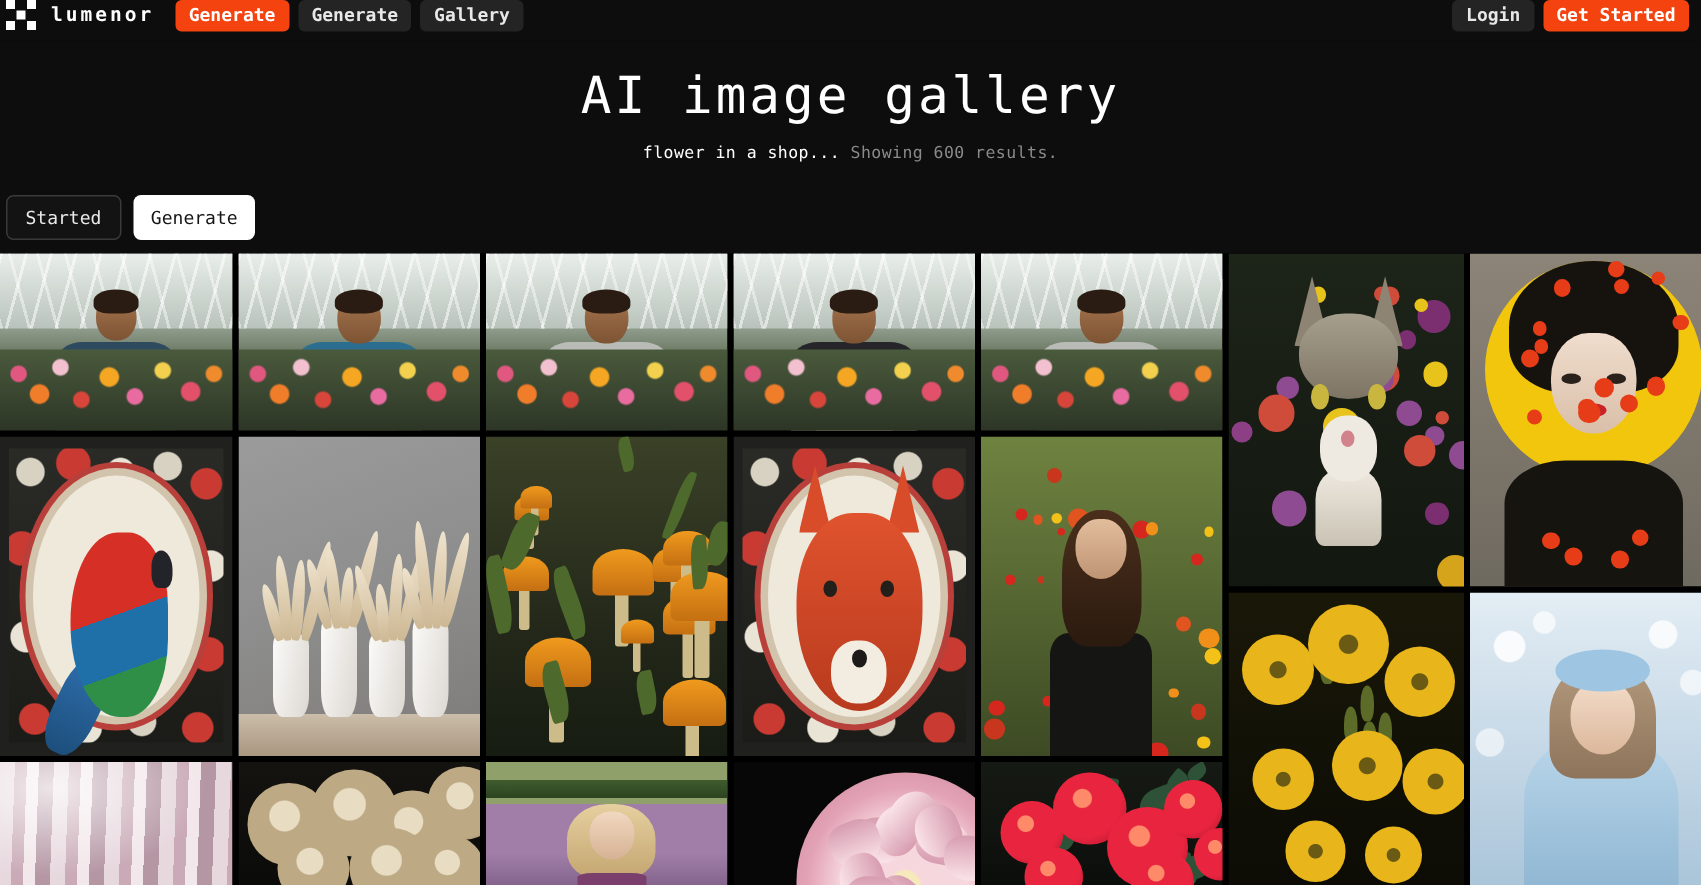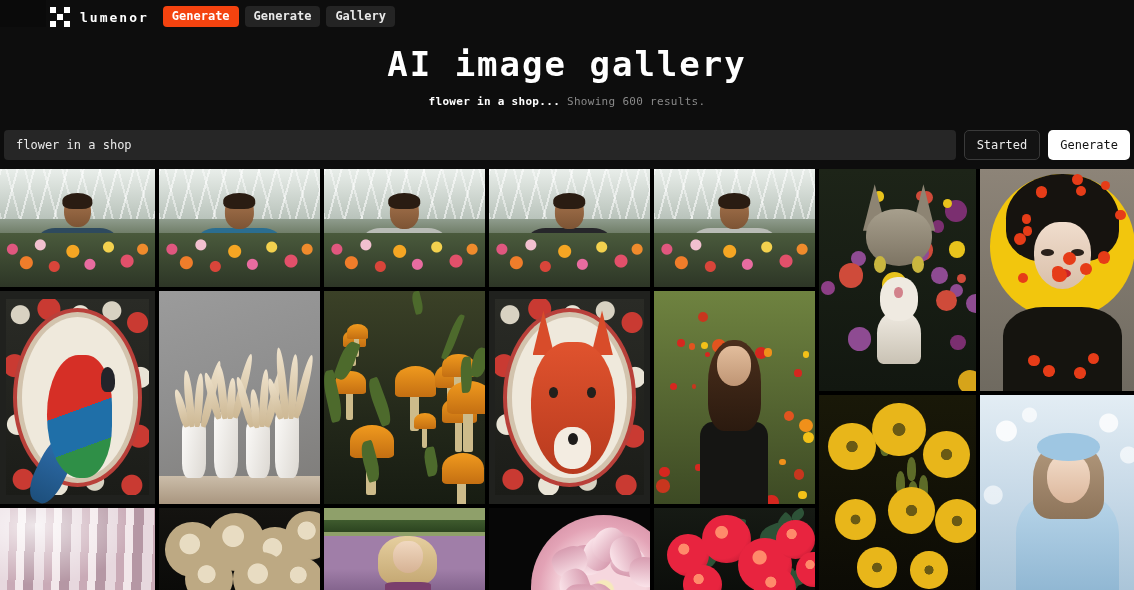--- a/index.html
+++ b/index.html
@@ -8,24 +8,23 @@
     background: #0a0a0a;
     overflow: hidden;
     font-family: "DejaVu Sans Mono", "Liberation Mono", monospace;
   }
 
   
   .topbar {
     height: 27px;
     background: #0d0d0d;
     display: flex;
-    align-items: flex-end;
+    align-items: flex-start;
     padding: 0 4px 0 0;
     position: relative;
-    margin-left: 46px;
   }
   .brand-zone { display: flex; align-items: center; gap: 10px; padding-left: 4px; }
   .logo {
     width: 20px; height: 20px;
     display: grid;
     grid-template-columns: repeat(3, 1fr);
     grid-template-rows: repeat(3, 1fr);
     gap: 1px;
     flex: none;
   }
@@ -71,30 +70,30 @@
 
   
   .hero {
     background: #0d0d0d;
     text-align: center;
     padding: 18px 0 16px;
   }
   .hero h1 {
     color: #ffffff;
     font-size: 34px;
-    font-weight: 700;
+    font-weight: 400;
     letter-spacing: 2px;
     line-height: 1.15;
   }
   .hero .sub {
     margin-top: 11px;
     font-size: 11px;
     letter-spacing: 0.3px;
   }
-  .sub .q { color: #ffffff; font-weight: 700; }
+  .sub .q { color: #ffffff; font-weight: 400; }
   .sub .res { color: #8a8a8a; }
 
   
   .searchbar {
     background: #0d0d0d;
     display: flex;
     align-items: center;
     gap: 8px;
     padding: 6px 4px 9px;
   }
@@ -384,32 +383,35 @@
         <i></i>
         <i class="on"></i>
     </span>
     <span class="brand-name">lumenor</span>
   </div>
   <nav class="nav">
     <button class="nav-btn active">Generate</button>
     <button class="nav-btn">Generate</button>
     <button class="nav-btn">Gallery</button>
   </nav>
+  <div class="topbar-right">
+    <button class="auth-btn">Login</button>
+    <button class="auth-btn primary">Get Started</button>
+  </div>
 </div>
 
 <div class="hero">
   <h1>AI image gallery</h1>
   <div class="sub">
     <span class="q">flower in a shop...</span>
     <span class="res">Showing 600 results.</span>
   </div>
 </div>
 
 <div class="searchbar">
-  <input class="search-input" type="text" value="flower in a shop" placeholder="Describe an image..." style="">
   <button class="btn-search">Started</button>
   <button class="btn-generate">Generate</button>
 </div>
 
 <div class="gallery">
     <div class="col" style="width: 155px;">
       <div class="tile" style="height: 119px;">
         <div class="art gh">
           <div class="man navy">
             <div class="torso"></div>

